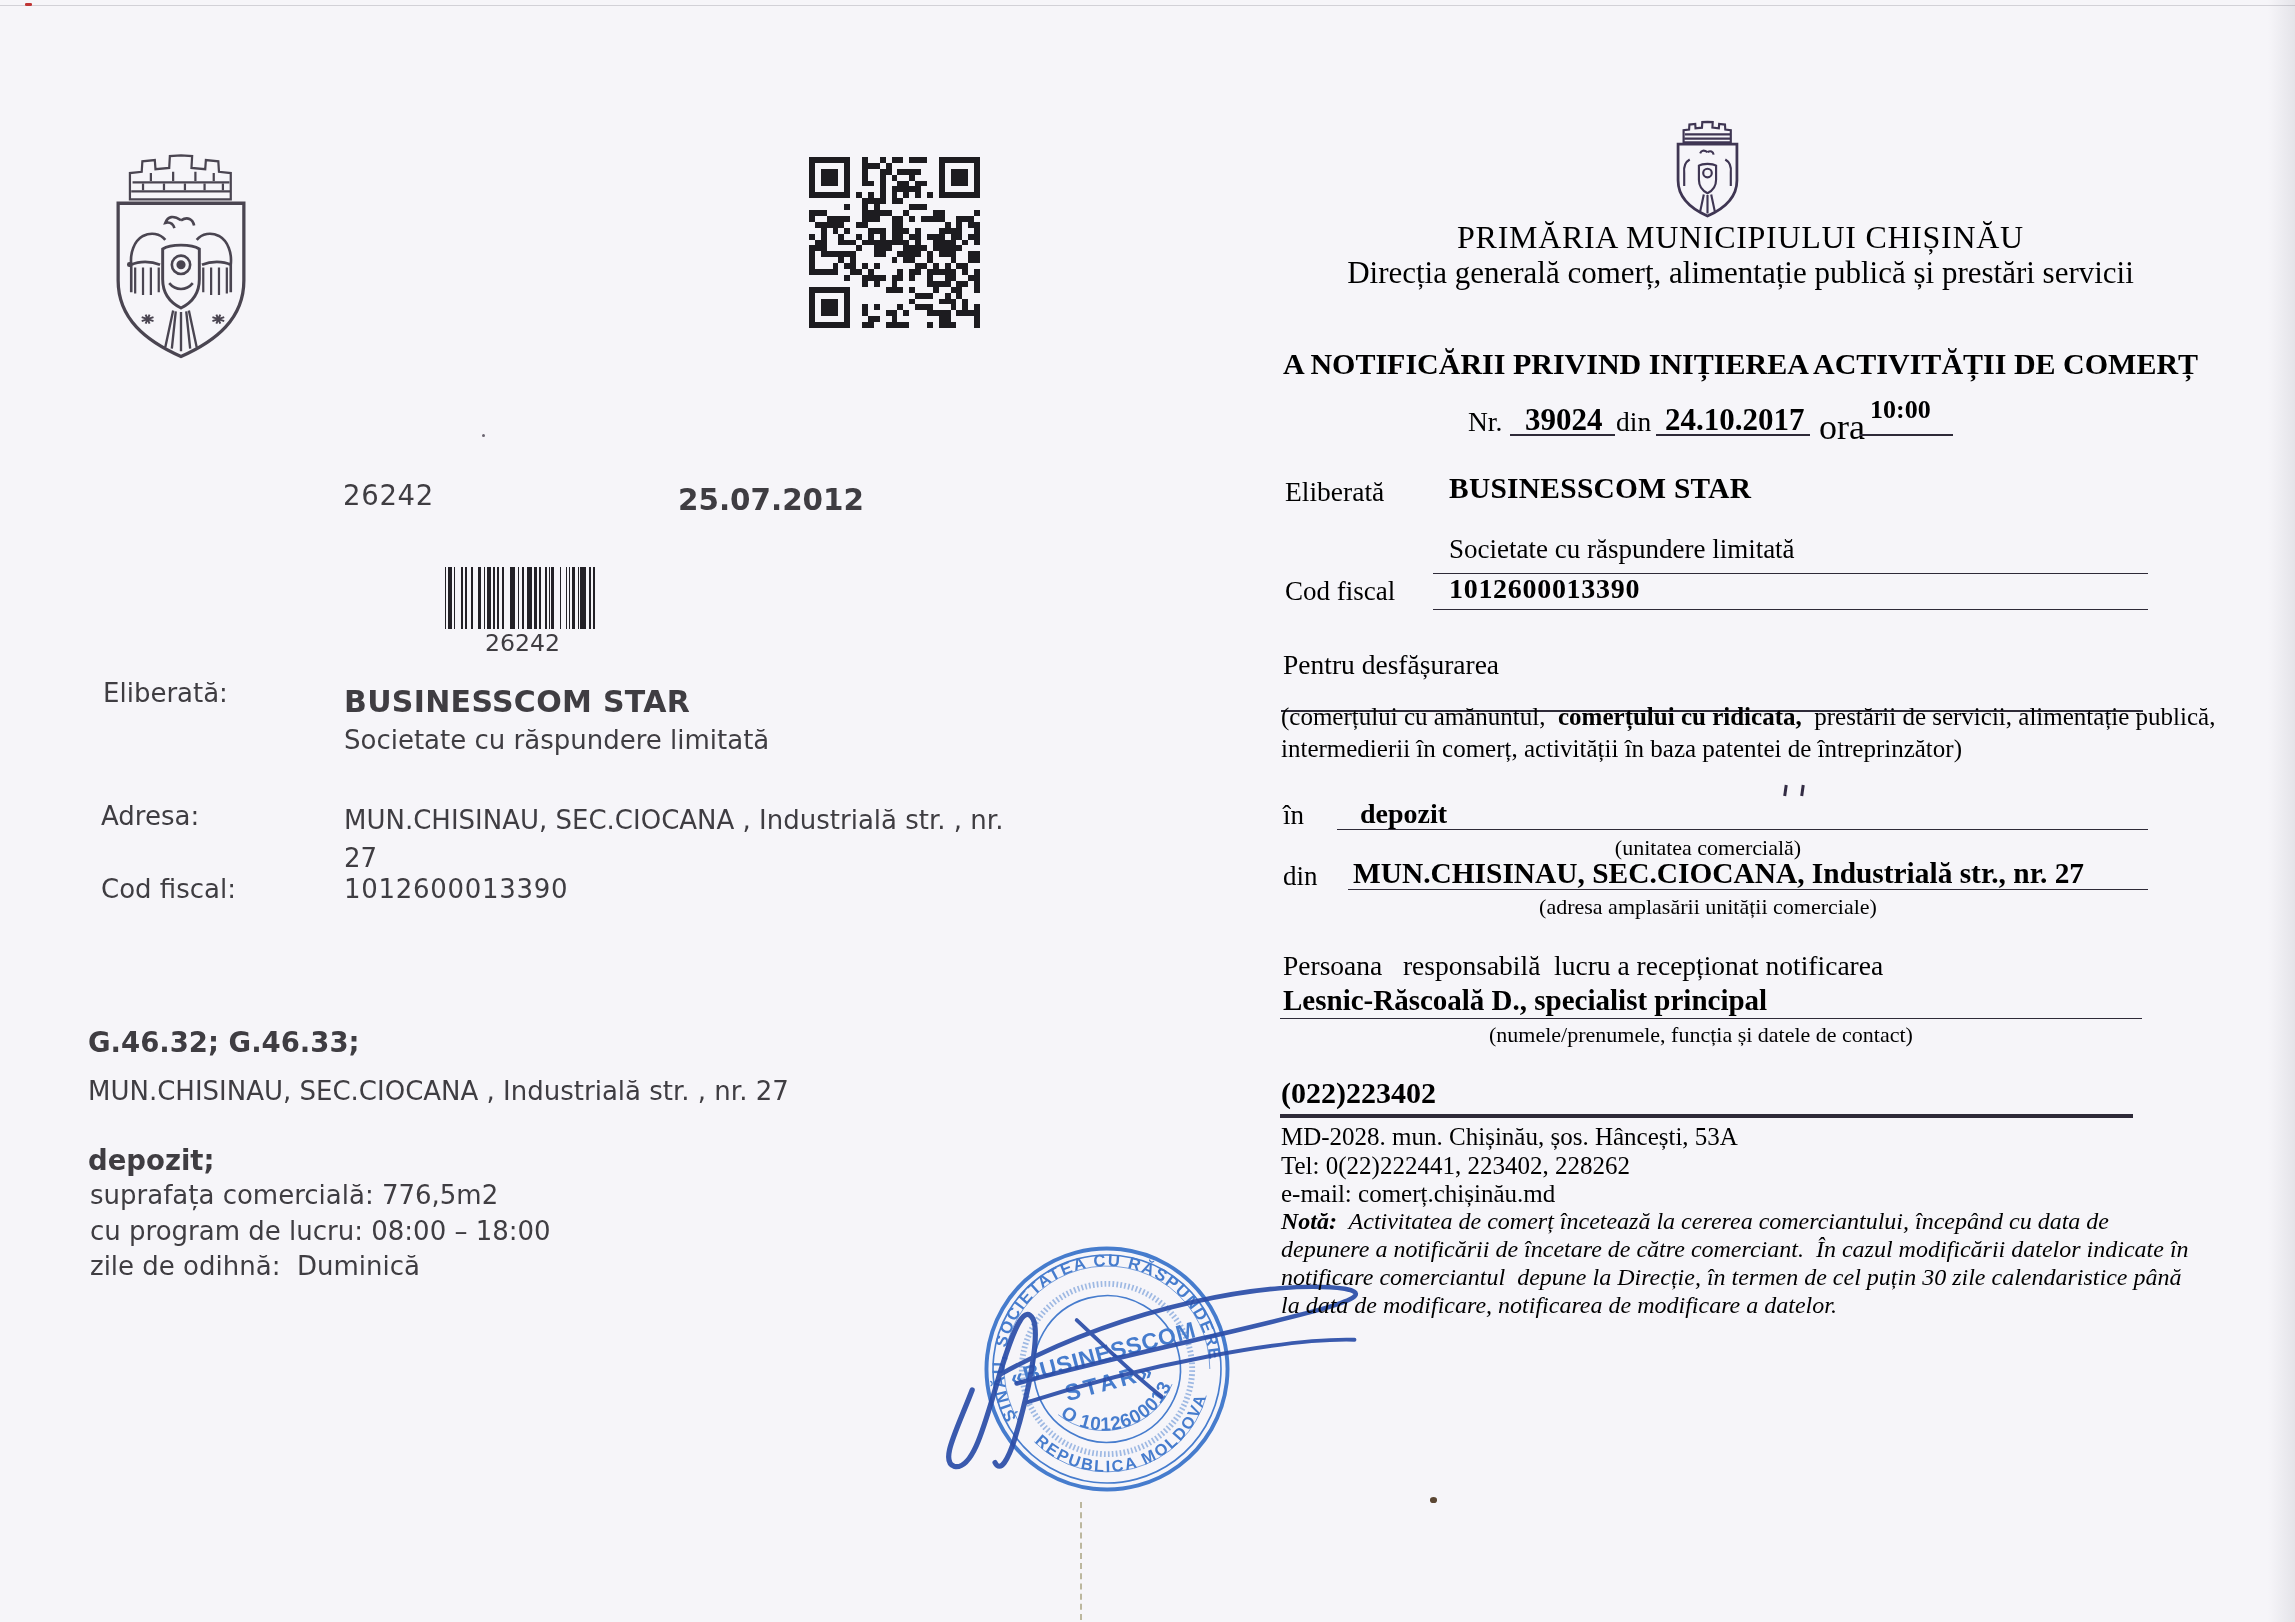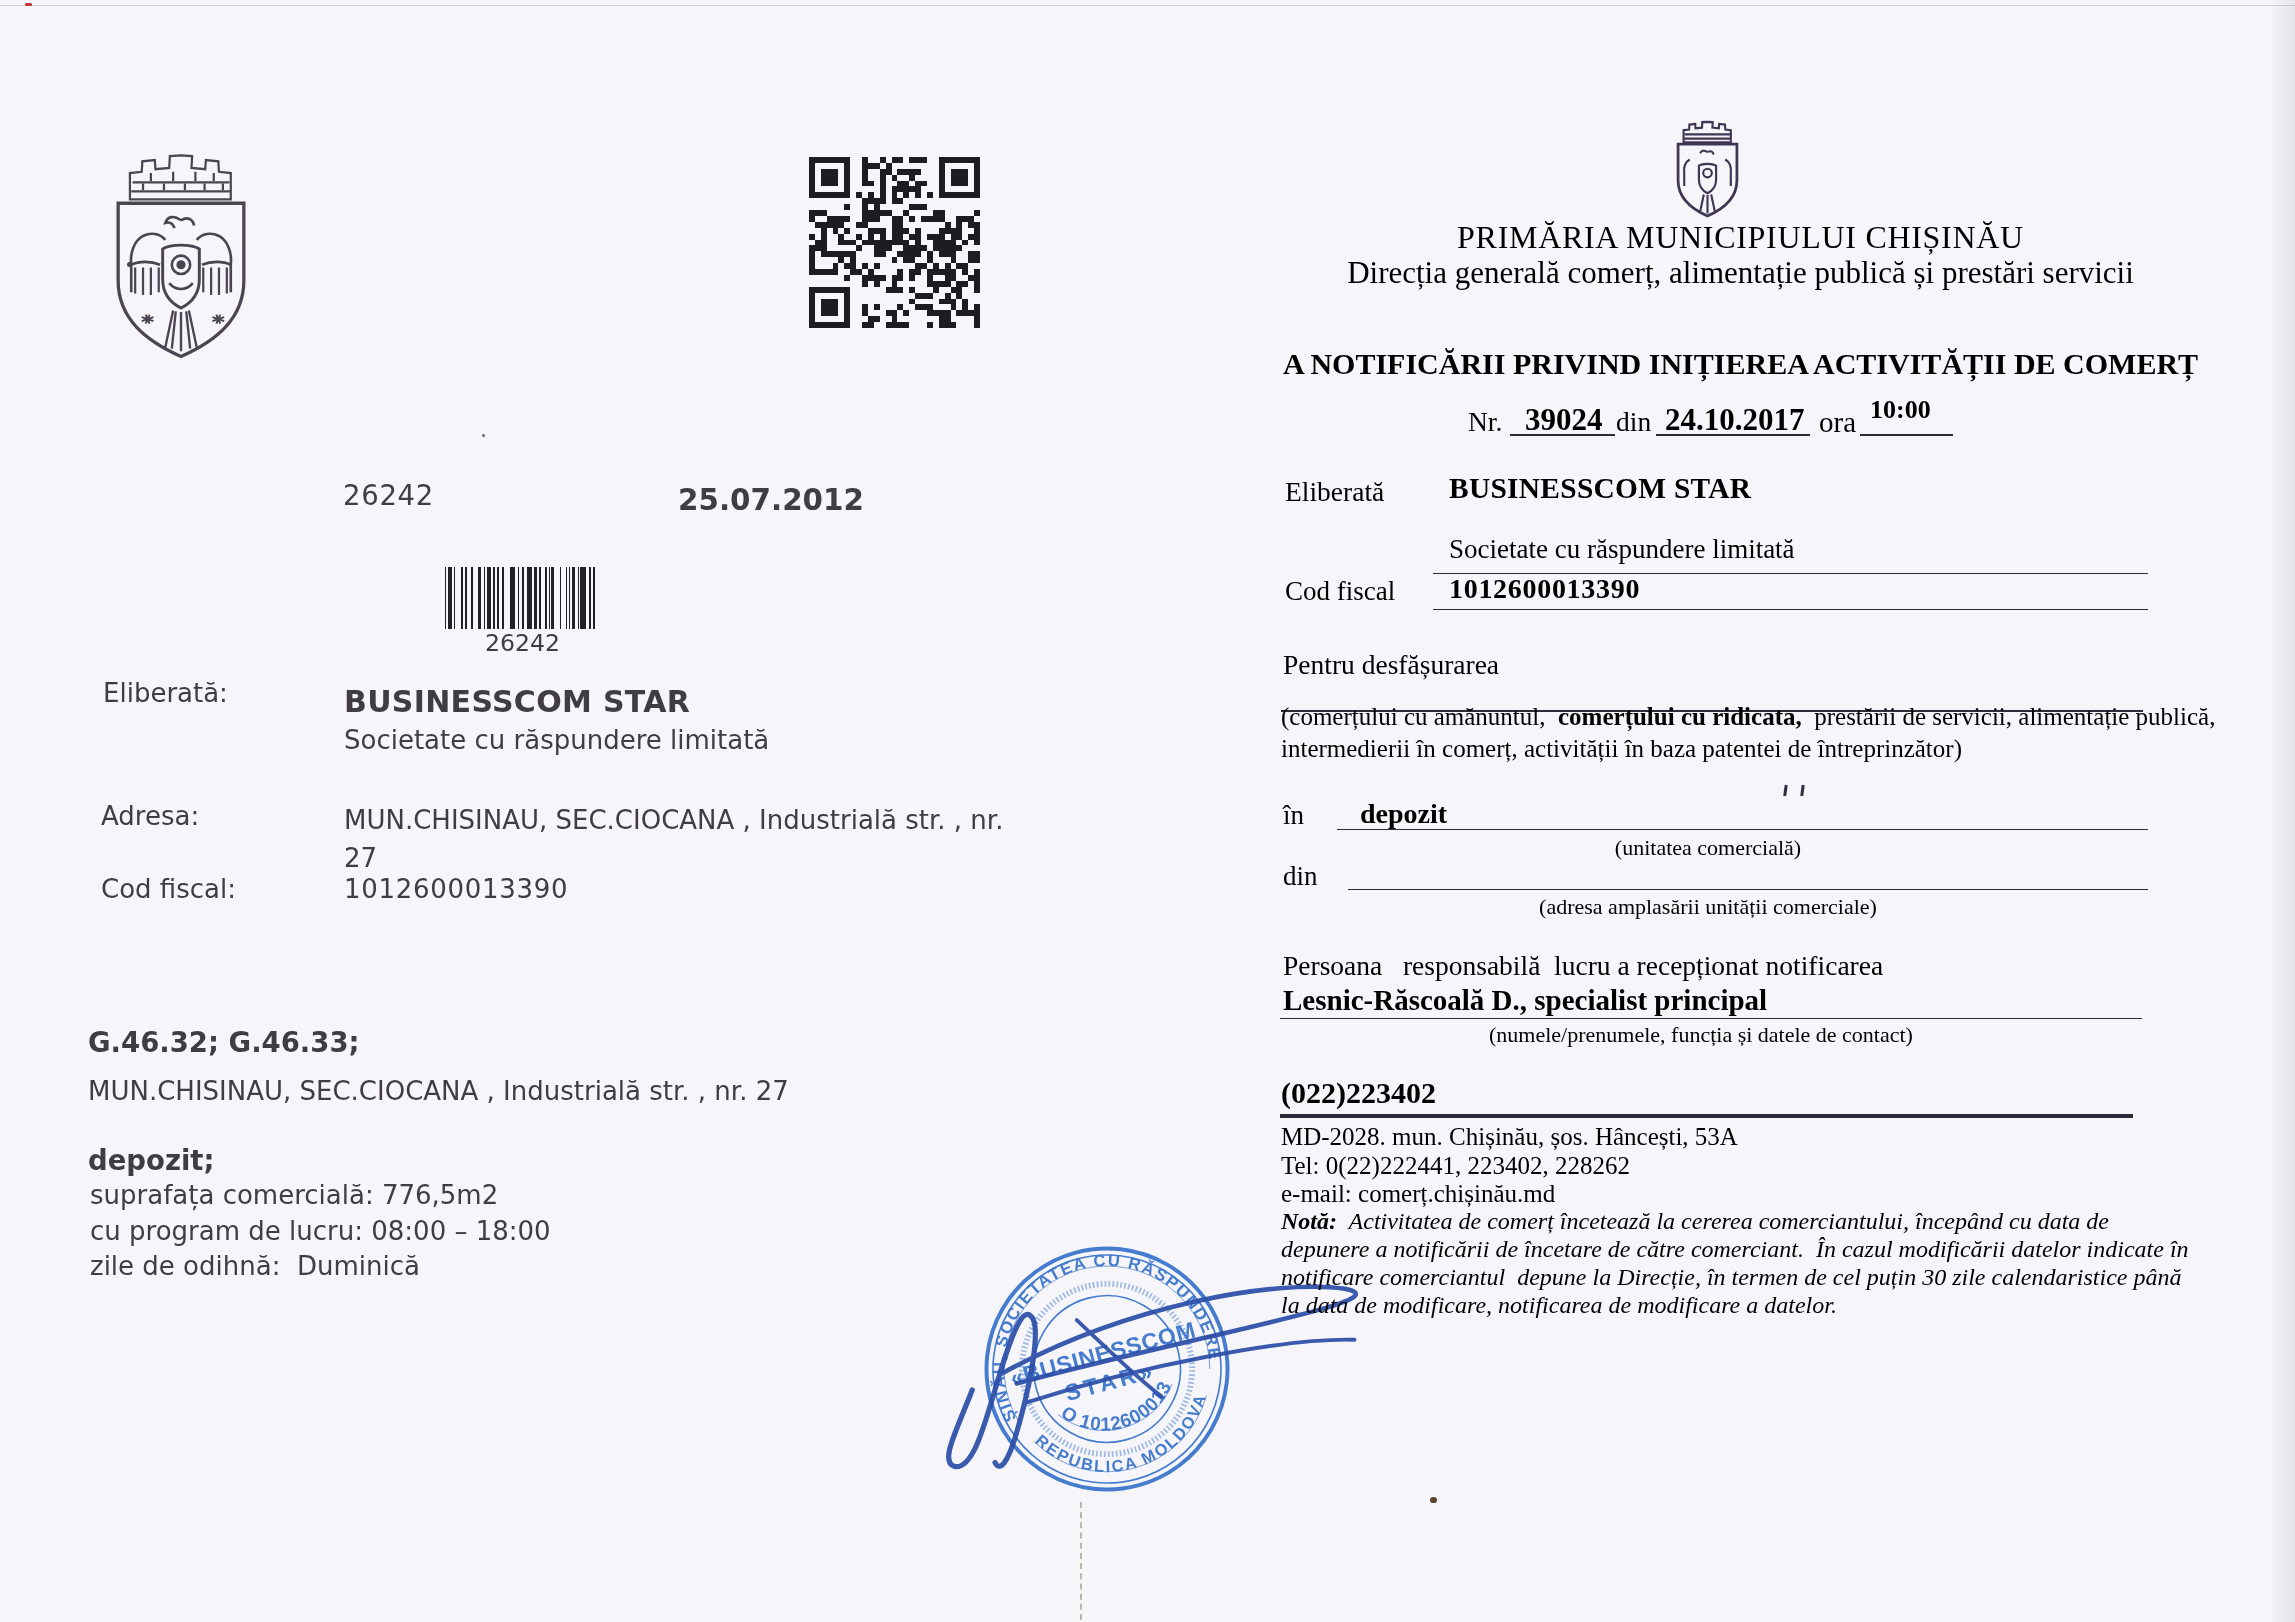--- a/index.html
+++ b/index.html
@@ -492,21 +492,21 @@
   <div class="abs serif center" style="left:1243px;top:255px;width:995px;font-size:31px;">Direcția generală comerț, alimentație publică și prestări servicii</div>
 
   <div class="abs serif b center" style="left:1243px;top:347px;width:995px;font-size:30px;">A NOTIFICĂRII PRIVIND INIȚIEREA ACTIVITĂȚII DE COMERȚ</div>
 
   <div class="abs serif" style="left:1468px;top:406px;font-size:27.5px;">Nr.</div>
   <div class="abs serif b" style="left:1525px;top:402px;font-size:31px;">39024</div>
   <div class="rule" style="left:1510px;top:434px;width:105px;height:2px;"></div>
   <div class="abs serif" style="left:1616px;top:406px;font-size:27.5px;">din</div>
   <div class="abs serif b" style="left:1665px;top:402px;font-size:31px;">24.10.2017</div>
   <div class="rule" style="left:1656px;top:434px;width:154px;height:2px;"></div>
-  <div class="abs serif" style="left:1819px;top:406px;font-size:29px;text-align:right;">ora</div>
+  <div class="abs serif" style="left:1819px;top:406px;font-size:36px;text-align:right;">ora</div>
   <div class="abs serif b" style="left:1870px;top:395px;font-size:26px;">10:00</div>
   <div class="rule" style="left:1860px;top:434px;width:93px;height:2px;"></div>
 
   <div class="abs serif" style="left:1285px;top:476px;font-size:27.5px;">Eliberată</div>
   <div class="abs serif b" style="left:1449px;top:472px;font-size:29.4px;letter-spacing:0.3px;">BUSINESSCOM STAR</div>
   <div class="abs serif" style="left:1449px;top:534px;font-size:27px;">Societate cu răspundere limitată</div>
   <div class="rule" style="left:1433px;top:573px;width:715px;"></div>
 
   <div class="abs serif" style="left:1285px;top:576px;font-size:27px;">Cod fiscal</div>
   <div class="abs serif b" style="left:1449px;top:573px;font-size:28px;letter-spacing:0.7px;">1012600013390</div>
@@ -517,20 +517,21 @@
   <p class="abs serif prewrap" style="left:1281px;top:701px;width:975px;font-size:25px;line-height:1.28;margin:0;"><span>(comerțului cu amănuntul,  </span><span class="b">comerțului cu ridicata,</span><span>  prestării de servicii, alimentație publică, intermedierii în comerț, activității în baza patentei de întreprinzător)</span></p>
 
   <div class="qmark" style="left:1784px;top:785px;"></div>
   <div class="qmark" style="left:1801px;top:785px;"></div>
   <div class="abs serif" style="left:1283px;top:800px;font-size:27px;">în</div>
   <div class="abs serif b" style="left:1360px;top:798px;font-size:28px;">depozit</div>
   <div class="rule" style="left:1337px;top:829px;width:811px;"></div>
   <div class="abs serif center" style="left:1335px;top:835px;width:746px;font-size:22px;">(unitatea comercială)</div>
 
   <div class="abs serif" style="left:1283px;top:861px;font-size:27px;">din</div>
+  <div class="abs serif b" style="left:1353px;top:857px;font-size:29.4px;">MUN.CHISINAU, SEC.CIOCANA, Industrială str., nr. 27</div>
   <div class="rule" style="left:1348px;top:889px;width:800px;"></div>
   <div class="abs serif center" style="left:1335px;top:894px;width:746px;font-size:22px;">(adresa amplasării unității comerciale)</div>
 
   <div class="abs serif prewrap" style="left:1283px;top:950px;font-size:27.5px;">Persoana   responsabilă  lucru a recepționat notificarea</div>
   <div class="abs serif b" style="left:1283px;top:984px;font-size:29px;">Lesnic-Răscoală D., specialist principal</div>
   <div class="rule" style="left:1280px;top:1018px;width:862px;"></div>
   <div class="abs serif center" style="left:1289px;top:1022px;width:824px;font-size:22px;">(numele/prenumele, funcția și datele de contact)</div>
 
   <div class="abs serif b" style="left:1281px;top:1076px;font-size:30px;">(022)223402</div>
   <div class="rule" style="left:1280px;top:1114px;width:853px;height:3.9px;"></div>

